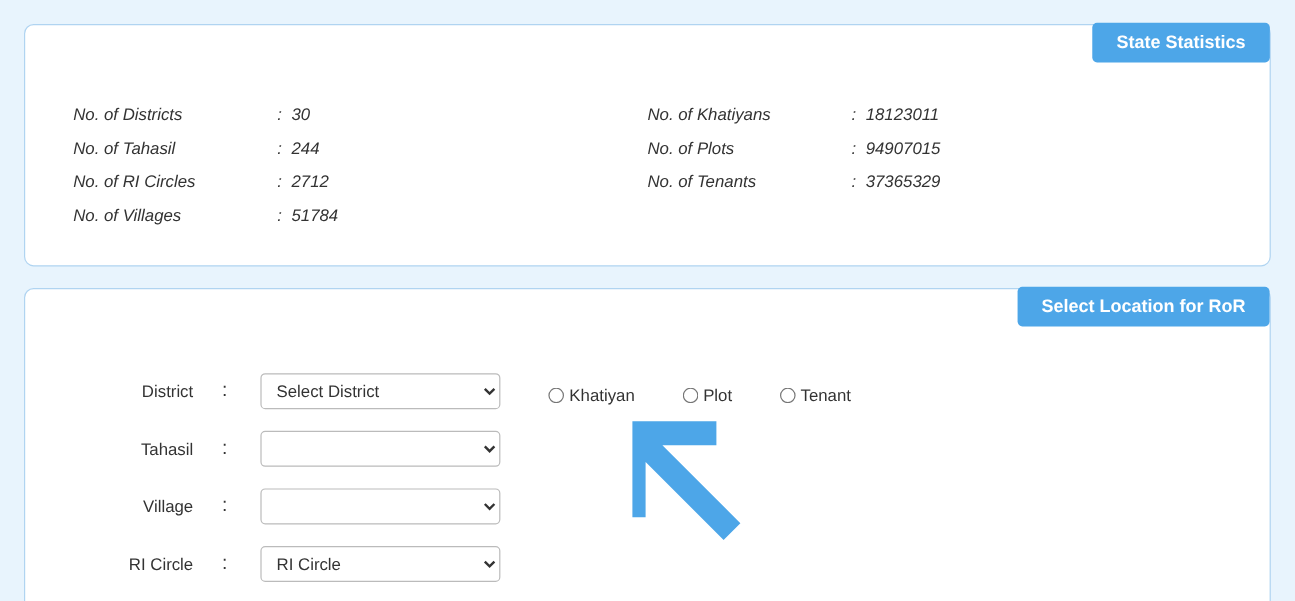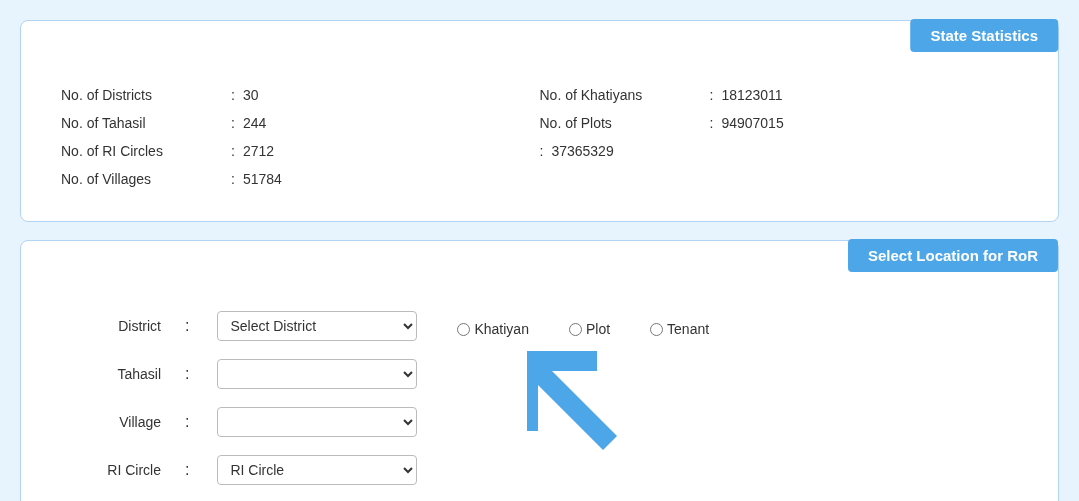--- a/index.html
+++ b/index.html
@@ -46,20 +46,21 @@
       display: flex;
       justify-content: center;
       margin-top: -1px;
     }
 
     .stats-grid {
       display: grid;
       grid-template-columns: 1fr 1fr;
       gap: 0;
       padding: 10px 40px;
+      font-style: italic;
     }
 
     .stat-row {
       display: flex;
       align-items: center;
       padding: 6px 0;
       font-size: 14px;
       color: #333;
     }
 
@@ -192,20 +193,21 @@
       <span class="stat-colon">:</span>
       <span class="stat-value">94907015</span>
     </div>
 
     <div class="stat-row">
       <span class="stat-label">No. of RI Circles</span>
       <span class="stat-colon">:</span>
       <span class="stat-value">2712</span>
     </div>
     <div class="stat-row">
+      <span class="stat-label">No. of Tenants</span>
       <span class="stat-colon">:</span>
       <span class="stat-value">37365329</span>
     </div>
 
     <div class="stat-row">
       <span class="stat-label">No. of Villages</span>
       <span class="stat-colon">:</span>
       <span class="stat-value">51784</span>
     </div>
     <div class="stat-row"></div>

